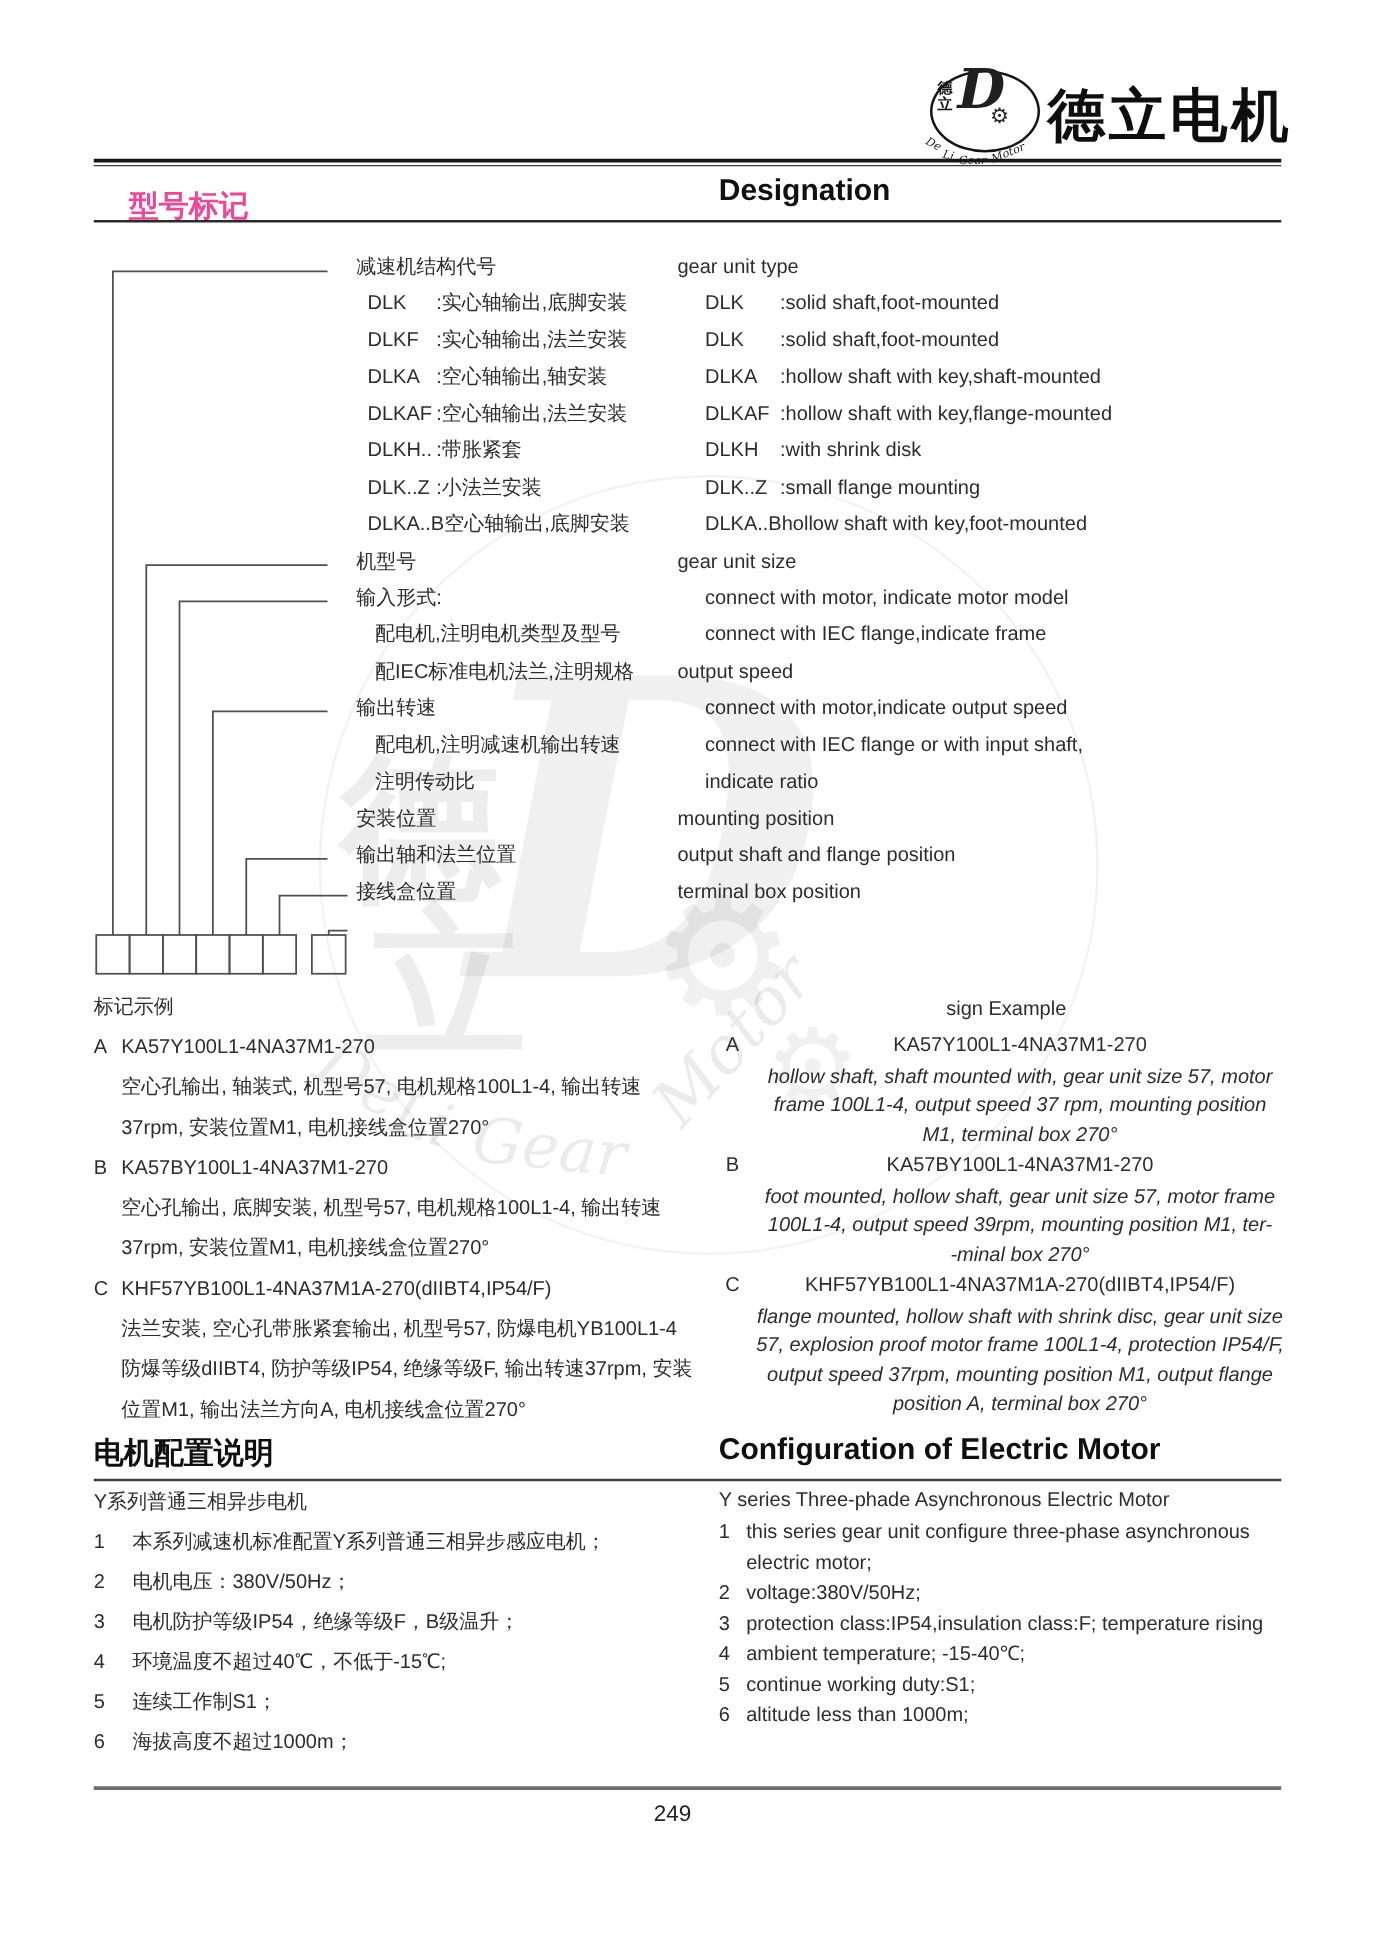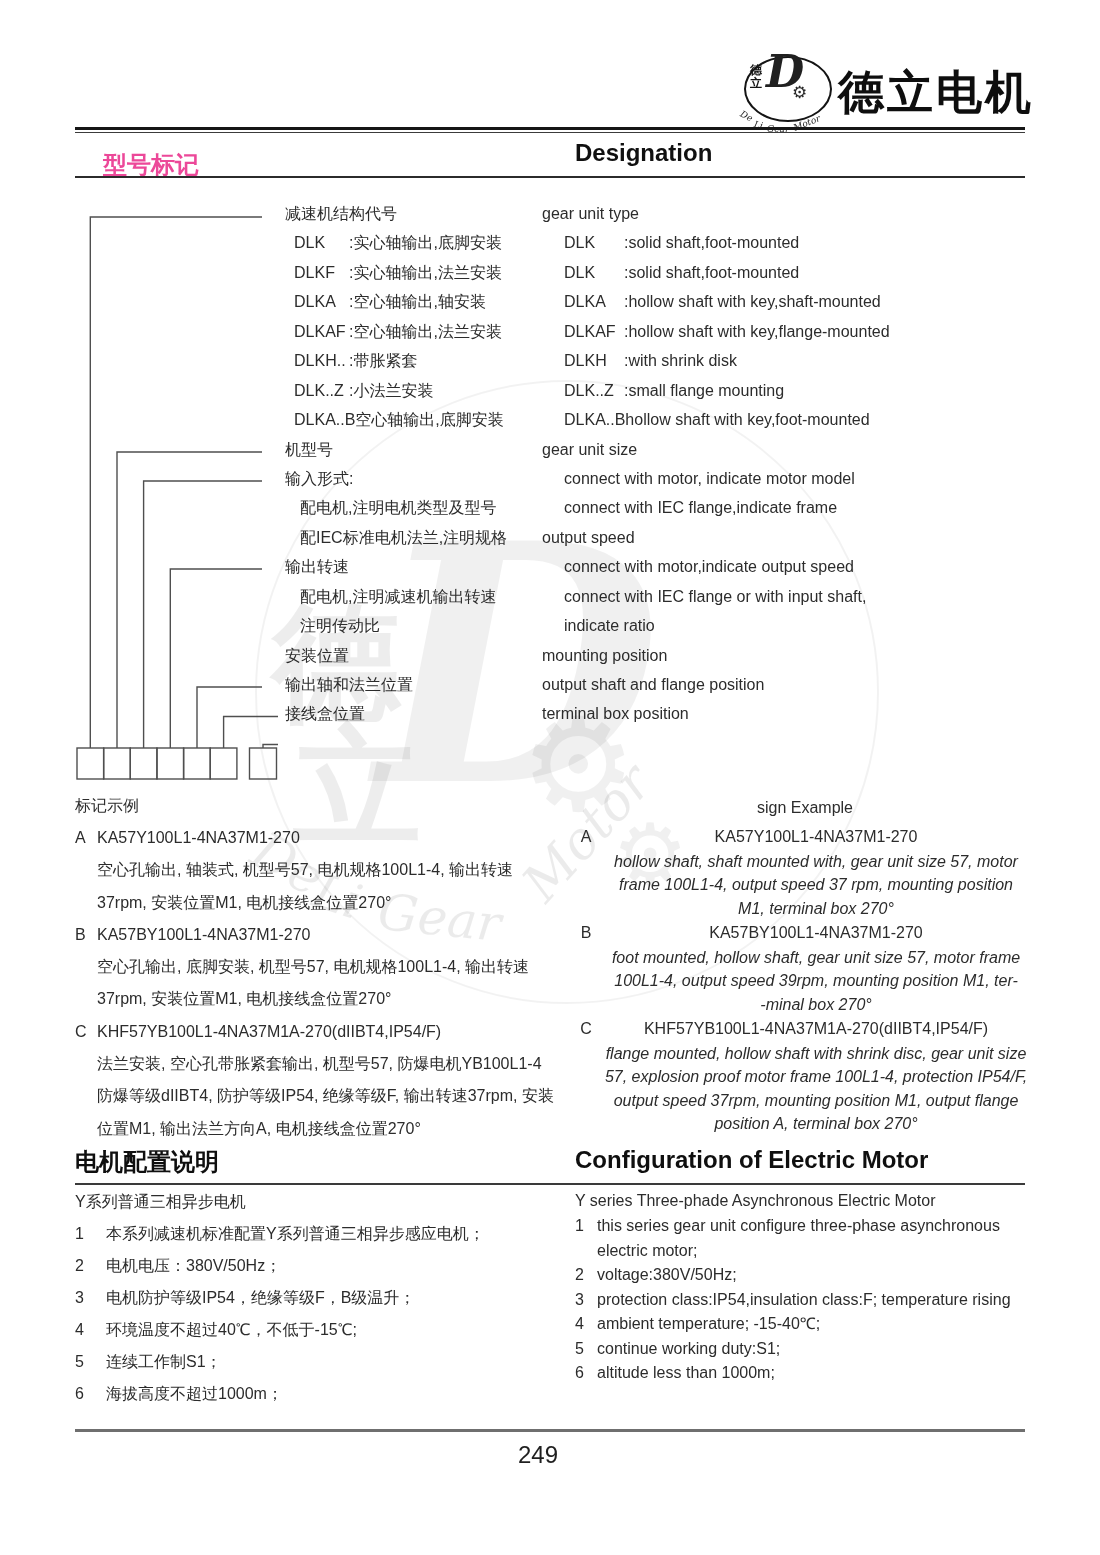--- a/index.html
+++ b/index.html
@@ -89,21 +89,21 @@
   #cfg-zh .cfg-sub{height:32px;line-height:32px;white-space:nowrap;}
   #cfg-en .cfg-sub{height:26px;line-height:26px;font-weight:normal;white-space:nowrap;}
   .cfg-item{display:flex;}
   .cfg-num{flex:none;}
   #cfg-zh .cfg-num{width:31px;line-height:32px;}
   #cfg-zh .cfg-text{line-height:32px;white-space:nowrap;}
   #cfg-en .cfg-num{width:22px;line-height:24.5px;}
   #cfg-en .cfg-line{height:24.5px;line-height:24.5px;white-space:nowrap;}
 
   .bottom-rule{left:75px;top:1429px;width:950px;height:2.5px;background:#6f6f6f;}
-  .page-number{left:493px;top:1441px;width:90px;text-align:center;font-size:24px;color:#1f1f1f;}
+  .page-number{left:493px;top:1441px;width:90px;text-align:center;font-size:18px;color:#1f1f1f;}
 </style>
 </head>
 <body>
 
 <div class="page">
 
   <div class="wm">
     <div class="wm-circle"></div>
     <div class="wm-D">D</div>
     <div class="wm-cjk wm-de">德</div>

